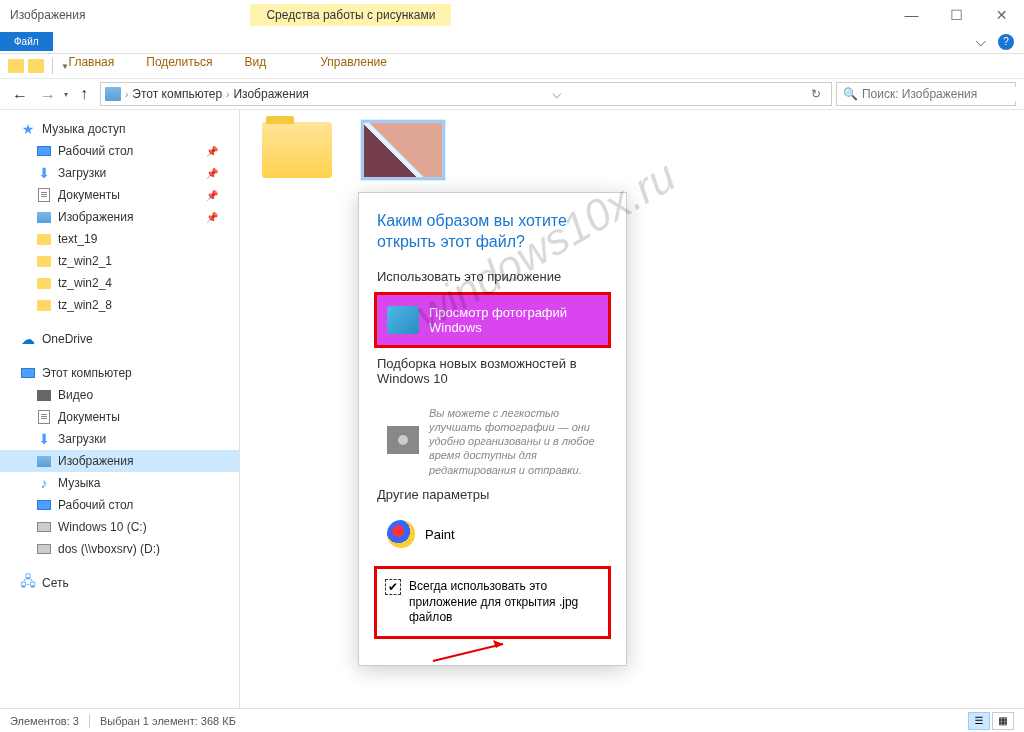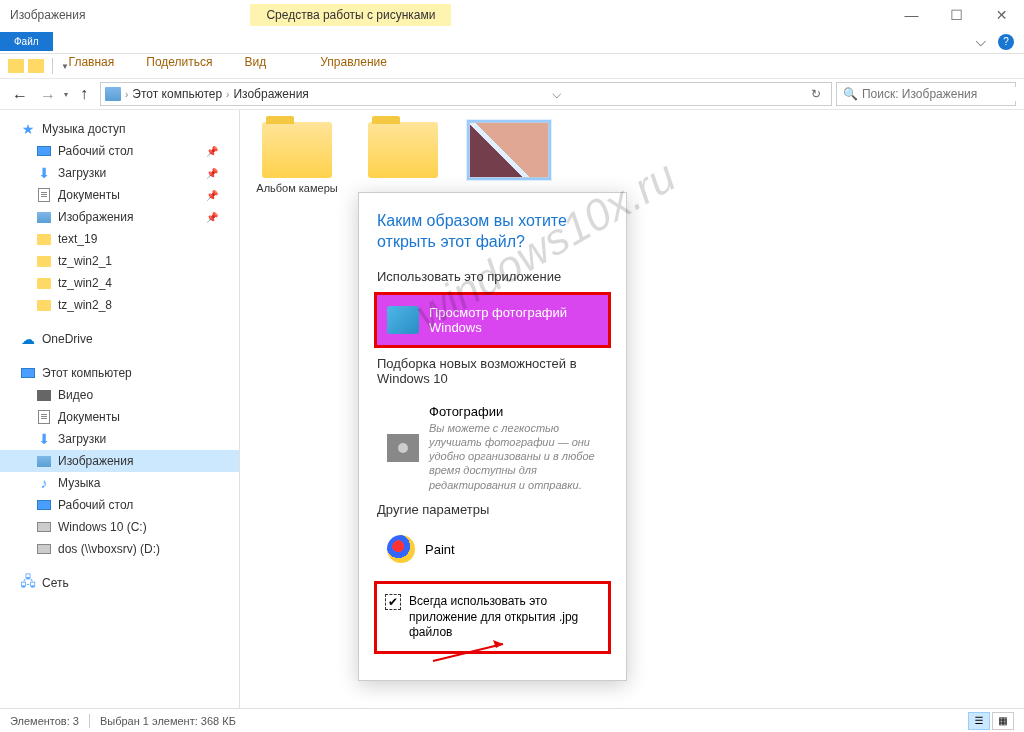--- a/index.html
+++ b/index.html
@@ -287,24 +287,20 @@
         <span class="ico ico-network">🖧</span>
         <span class="sb-label">Сеть</span>
       </div>
     </div>
   </div>
 
   <div class="content">
     <div class="file-grid">
       <div class="file-item">
         <div class="folder-large"></div>
-        <div class="file-name">Альбом камеры</div>
-      </div>
-      <div class="file-item">
-        <div class="folder-large"></div>
         <div class="file-name"></div>
       </div>
       <div class="file-item">
         <div class="file-thumb selected"></div>
         <div class="file-name"></div>
       </div>
     </div>
   </div>
 </div>
 
@@ -312,21 +308,20 @@
   <div class="dlg-title">Каким образом вы хотите открыть этот файл?</div>
   <div class="dlg-section">Использовать это приложение</div>
   <div class="dlg-app highlighted">
     <div class="dlg-app-icon dlg-pviewer"></div>
     <div class="dlg-app-text">Просмотр фотографий Windows</div>
   </div>
   <div class="dlg-promo">Подборка новых возможностей в Windows 10</div>
   <div class="dlg-app">
     <div class="dlg-app-icon dlg-photos"></div>
     <div>
-      <div class="dlg-app-text">Фотографии</div>
       <div class="dlg-app-sub">Вы можете с легкостью улучшать фотографии — они удобно организованы и в любое время доступны для редактирования и отправки.</div>
     </div>
   </div>
   <div class="dlg-section">Другие параметры</div>
   <div class="dlg-app">
     <div class="dlg-app-icon dlg-paint"></div>
     <div class="dlg-app-text">Paint</div>
   </div>
   <div class="dlg-checkbox-row">
     <div class="dlg-check">✔</div>

